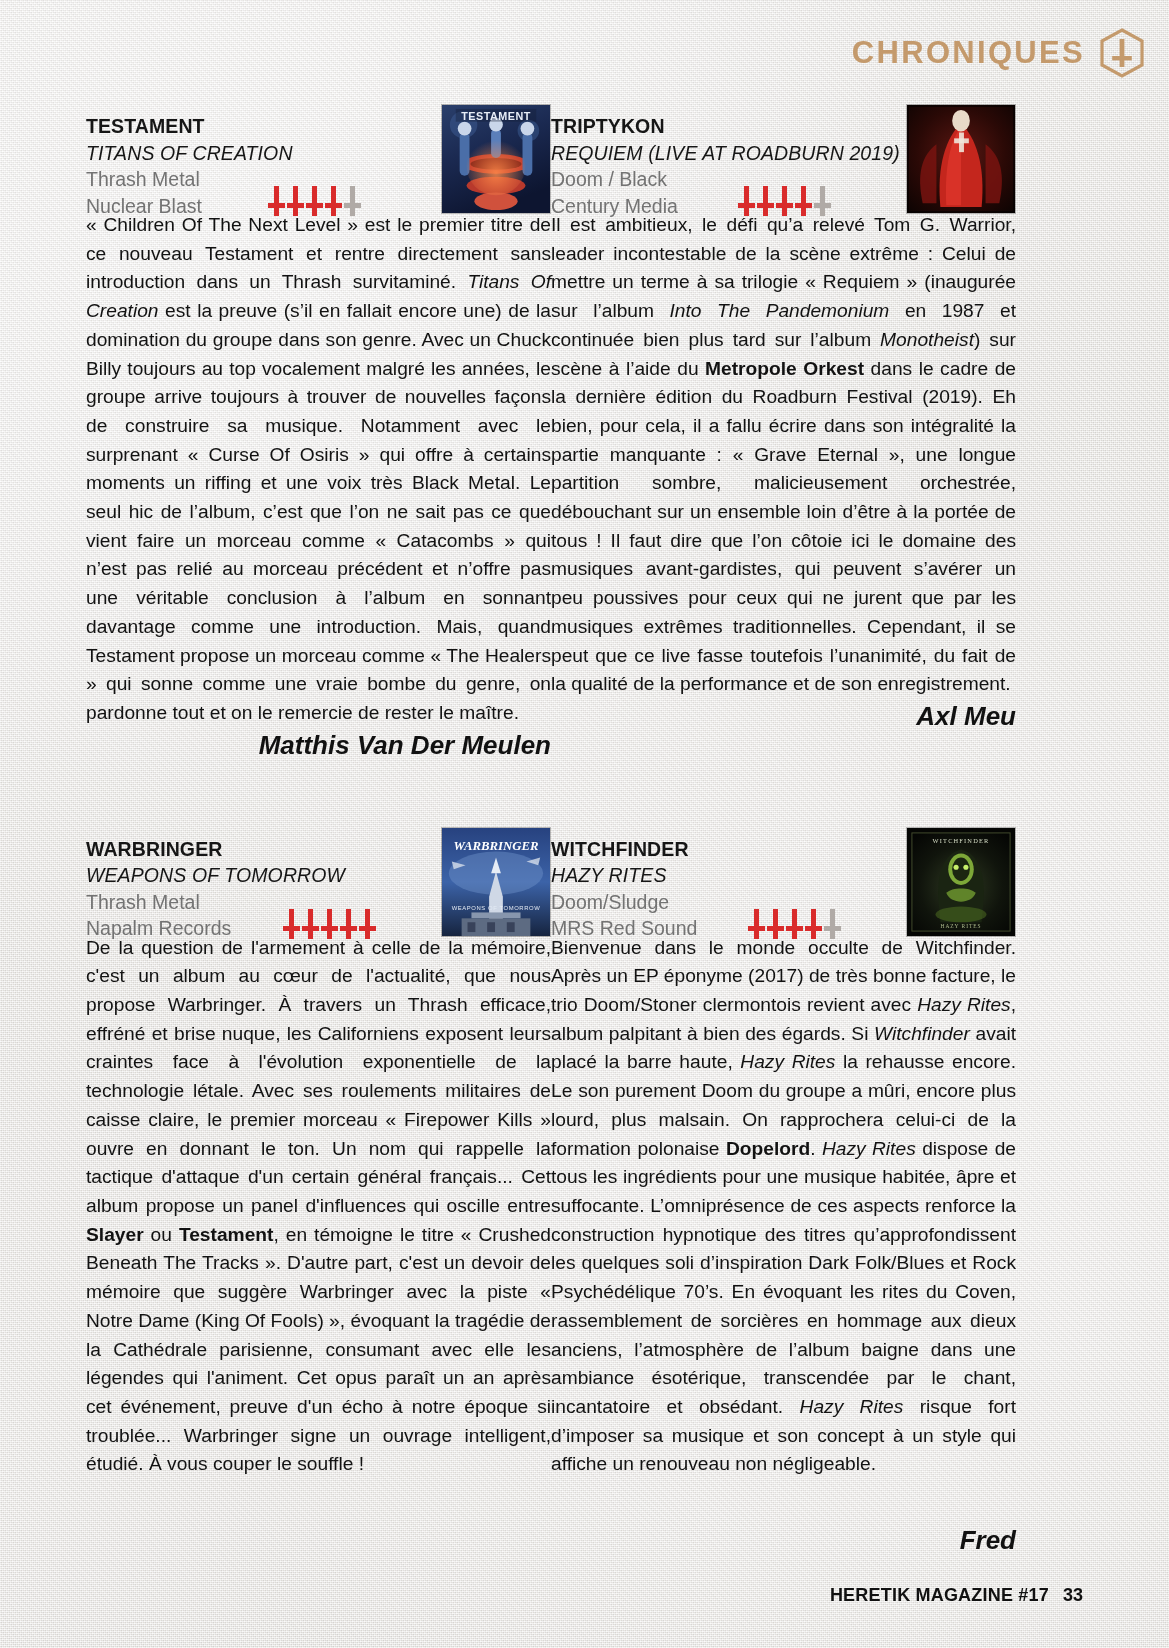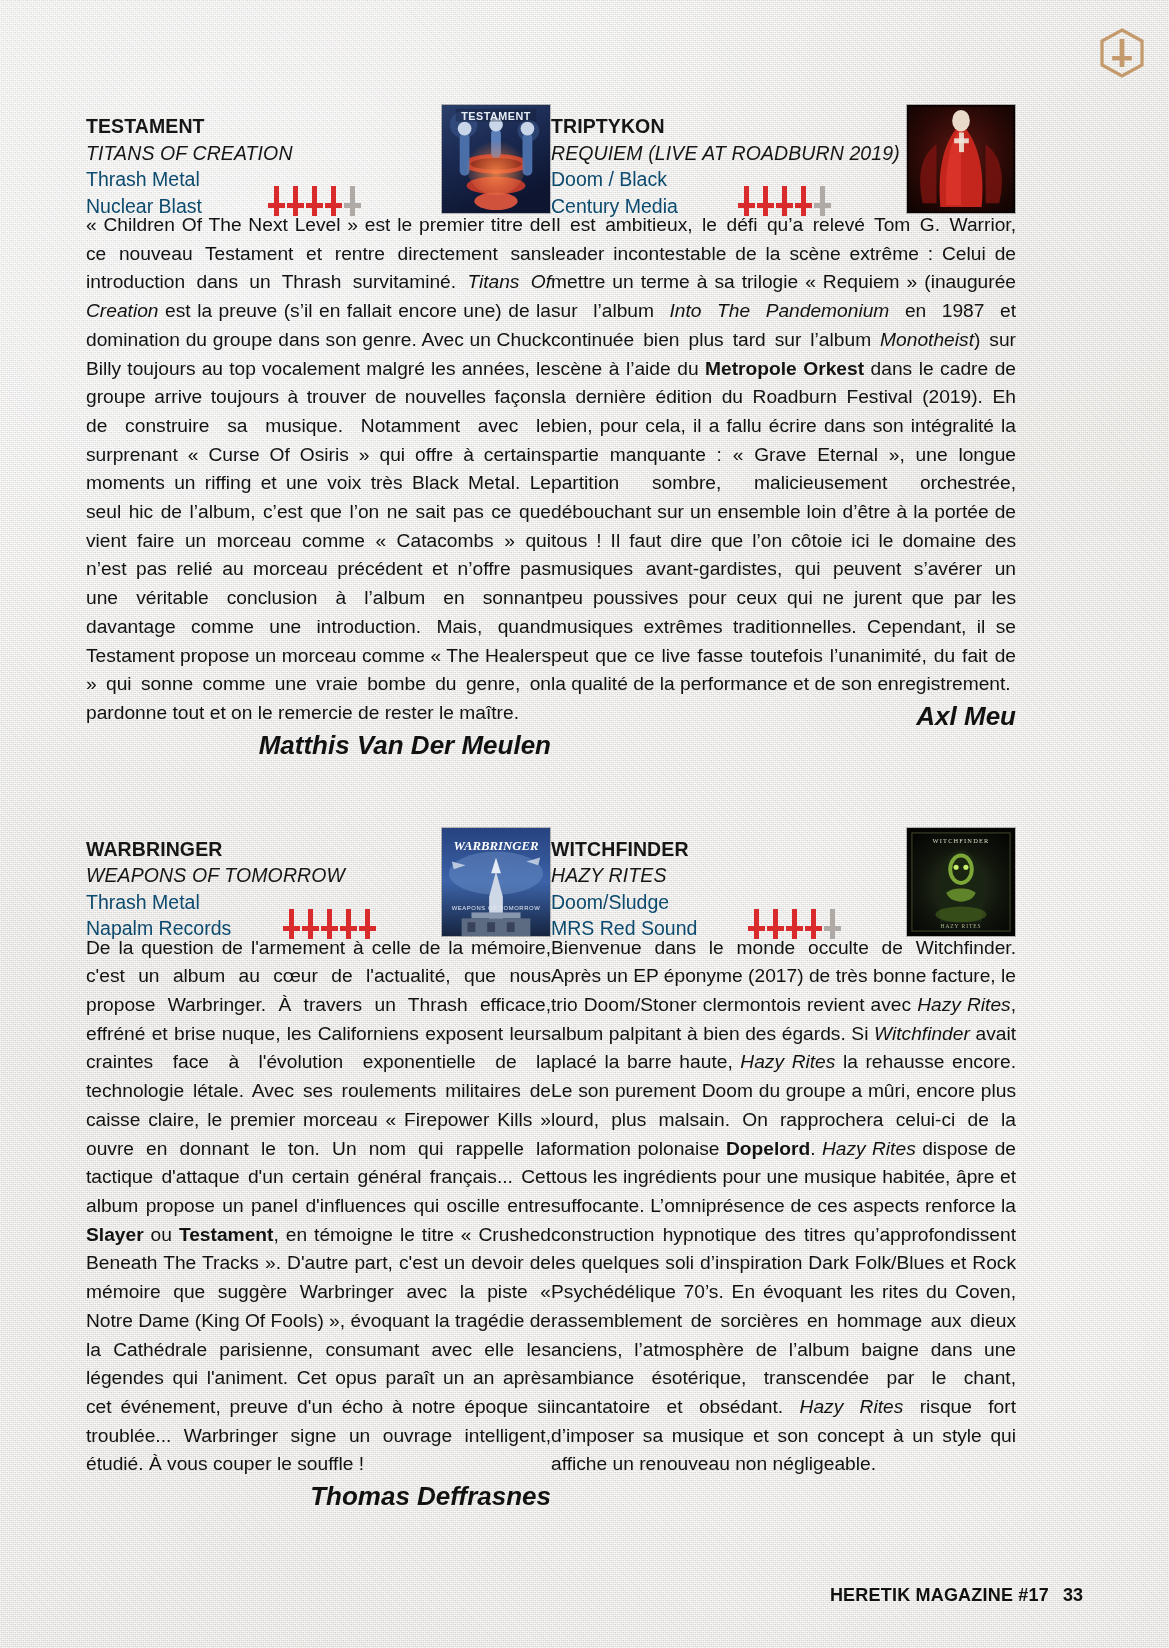--- a/index.html
+++ b/index.html
@@ -103,21 +103,21 @@
   }
   .album {
     font-size: 19.5px;
     font-style: italic;
     color: #161616;
     line-height: 26.5px;
     letter-spacing: 0.1px;
   }
   .genre, .label-name {
     font-size: 19.5px;
-    color: #0c4a6e;
+    color: #737373;
     line-height: 26.5px;
   }
   .meta-bottom {
     display: flex;
     align-items: flex-end;
   }
   .meta-bottom .lines {
     flex: 0 0 auto;
   }
   .rating {
@@ -184,20 +184,21 @@
 </style>
 </head>
 <body>
 
 <div class="paper"></div>
 <div class="grain"></div>
 
 <div class="page">
 
   <div class="masthead">
+    <span class="masthead-title">CHRONIQUES</span>
     <span>
       <svg class="hex-logo" viewBox="0 0 46 50">
         <polygon points="23,2 43,13 43,37 23,48 3,37 3,13" fill="none" stroke="#c49a6c" stroke-width="3.2"></polygon>
         <rect x="20.6" y="11" width="4.8" height="28" fill="#c49a6c"></rect>
         <rect x="13.2" y="28" width="19.6" height="4.4" fill="#c49a6c"></rect>
       </svg>
     </span>
   </div>
 
   <div class="content">
@@ -422,21 +423,20 @@
               <rect x="46" y="96" width="8" height="10" fill="#38425a"></rect>
               <rect x="66" y="96" width="8" height="10" fill="#38425a"></rect>
               <polygon points="10,34 24,38 12,42" fill="#d6deeb" opacity="0.8"></polygon>
               <polygon points="100,30 86,34 98,38" fill="#d6deeb" opacity="0.8"></polygon>
               <text x="55" y="22" font-family="Liberation Serif, serif" font-size="13" font-weight="bold" font-style="italic" fill="#ffffff" text-anchor="middle">WARBRINGER</text>
               <text x="55" y="84" font-family="Liberation Sans, sans-serif" font-size="6" fill="#e4ebf5" text-anchor="middle" letter-spacing="0.6">WEAPONS OF TOMORROW</text>
             </svg>
           </div>
         </div>
         <div class="body-text"><span>De la question de l'armement à celle de la mémoire, c'est un album au cœur de l'actualité, que nous propose Warbringer. À travers un Thrash efficace, effréné et brise nuque, les Californiens exposent leurs craintes face à l'évolution exponentielle de la technologie létale. Avec ses roulements militaires de caisse claire, le premier morceau « Firepower Kills » ouvre en donnant le ton. Un nom qui rappelle la tactique d'attaque d'un certain général français... Cet album propose un panel d'influences qui oscille entre </span><b>Slayer</b><span> ou </span><b>Testament</b><span>, en témoigne le titre « Crushed Beneath The Tracks ». D'autre part, c'est un devoir de mémoire que suggère Warbringer avec la piste « Notre Dame (King Of Fools) », évoquant la tragédie de la Cathédrale parisienne, consumant avec elle les légendes qui l'animent. Cet opus paraît un an après cet événement, preuve d'un écho à notre époque si troublée... Warbringer signe un ouvrage intelligent, étudié. À vous couper le souffle !</span></div>
-        <div class="signature">Thomas Deffrasnes</div>
       </div>
 
       <div class="review-col">
         <div class="album-head">
           <div class="album-meta">
             <div class="band">WITCHFINDER</div>
             <div class="album">HAZY RITES</div>
             <div class="meta-bottom">
               <div class="lines">
                 <div class="genre">Doom/Sludge</div>
@@ -494,20 +494,21 @@
               <circle cx="50" cy="40" r="2.6" fill="#c6ef6a"></circle>
               <circle cx="60" cy="40" r="2.6" fill="#c6ef6a"></circle>
               <path d="M40 66 C46 60 64 60 70 66 C66 78 44 78 40 66 Z" fill="#7fae35" opacity="0.7"></path>
               <ellipse cx="55" cy="88" rx="26" ry="8" fill="#6d9a2c" opacity="0.35"></ellipse>
               <text x="55" y="15" font-family="Liberation Serif, serif" font-size="6.5" fill="#d8dfc8" text-anchor="middle" letter-spacing="1.2">WITCHFINDER</text>
               <text x="55" y="102" font-family="Liberation Serif, serif" font-size="5.5" fill="#aebb8e" text-anchor="middle" letter-spacing="1">HAZY RITES</text>
             </svg>
           </div>
         </div>
         <div class="body-text"><span>Bienvenue dans le monde occulte de Witchfinder. Après un EP éponyme (2017) de très bonne facture, le trio Doom/Stoner clermontois revient avec </span><i>Hazy Rites</i><span>, album palpitant à bien des égards. Si </span><i>Witchfinder</i><span> avait placé la barre haute, </span><i>Hazy Rites</i><span> la rehausse encore. Le son purement Doom du groupe a mûri, encore plus lourd, plus malsain. On rapprochera celui-ci de la formation polonaise </span><b>Dopelord</b><span>. </span><i>Hazy Rites</i><span> dispose de tous les ingrédients pour une musique habitée, âpre et suffocante. L’omniprésence de ces aspects renforce la construction hypnotique des titres qu’approfondissent les quelques soli d’inspiration Dark Folk/Blues et Rock Psychédélique 70’s. En évoquant les rites du Coven, rassemblement de sorcières en hommage aux dieux anciens, l’atmosphère de l’album baigne dans une ambiance ésotérique, transcendée par le chant, incantatoire et obsédant. </span><i>Hazy Rites</i><span> risque fort d’imposer sa musique et son concept à un style qui affiche un renouveau non négligeable.</span></div>
+        <div class="signature pushdown">Fred</div>
       </div>
 
     </div>
   </div>
 
   <div class="footer">
     <span class="footer-mag">HERETIK MAGAZINE #17</span>
     <span class="footer-page">33</span>
   </div>
 

